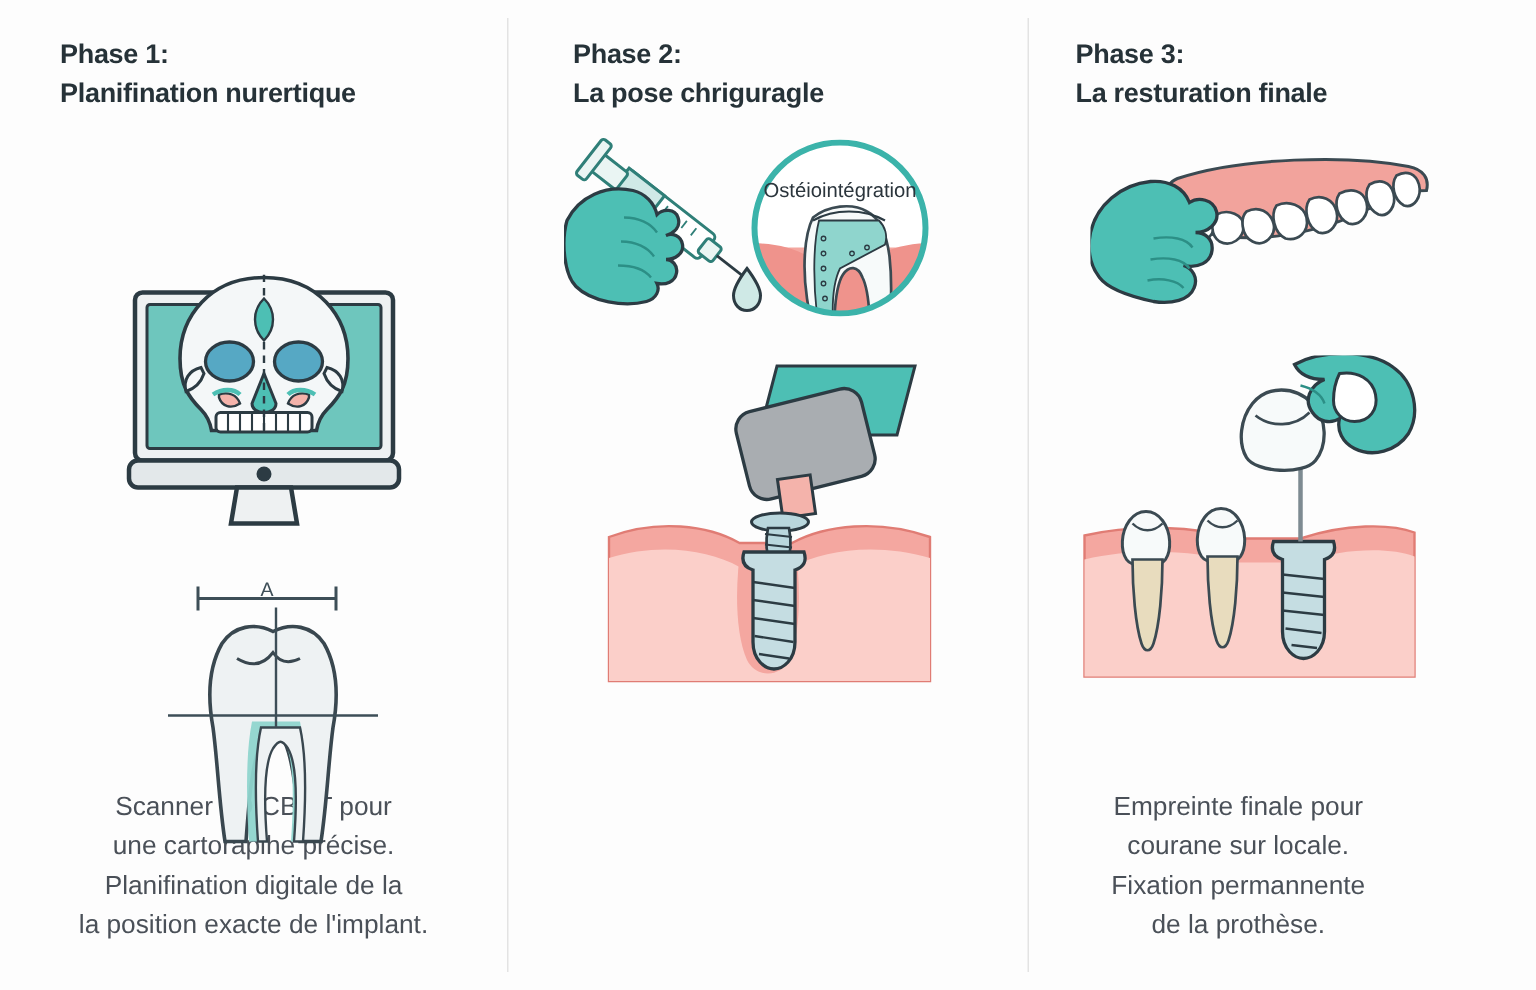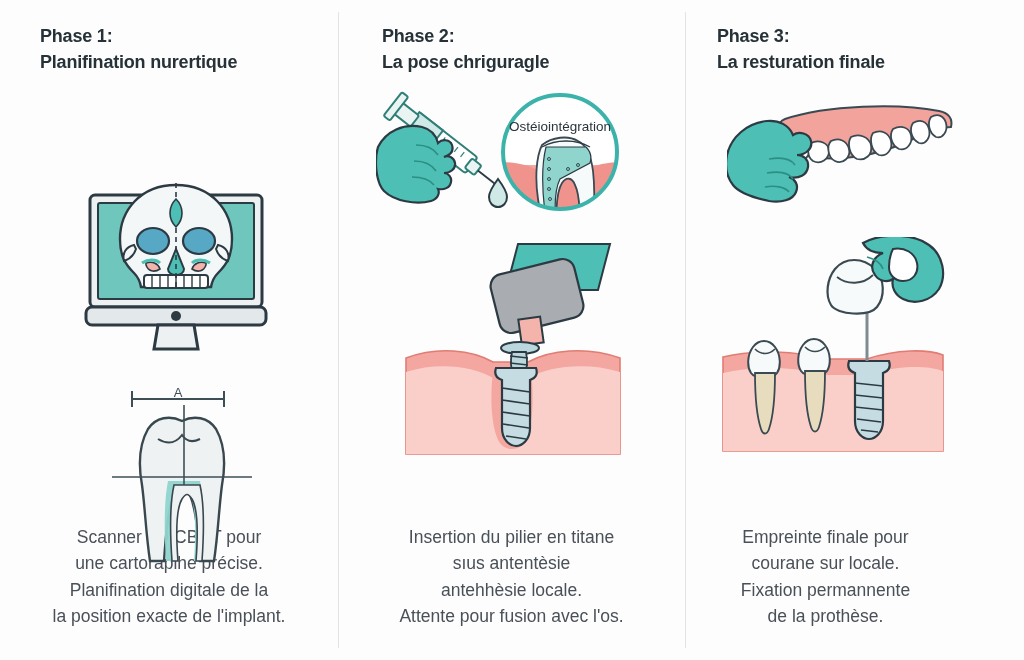--- a/index.html
+++ b/index.html
@@ -264,24 +264,20 @@
         <g stroke="#2c3b43" stroke-width="1.6">
           <line x1="104" y1="148" x2="132" y2="152"></line>
           <line x1="104" y1="160" x2="132" y2="164"></line>
           <line x1="104" y1="172" x2="132" y2="176"></line>
           <line x1="105" y1="184" x2="131" y2="188"></line>
           <line x1="108" y1="196" x2="128" y2="199"></line>
         </g>
       </svg>
     </div>
 
-    <div class="caption">Insertion du pilier en titane
-sıus antentèsie
-antehhèsie locale.
-Attente pour fusion avec l'os.</div>
   </div>
 
   <div class="panel p3">
 
     <div class="heading"><span>Phase 3:</span>
 <span>La resturation finale</span></div>
 
     <div class="art">
 
       <svg class="svg-abs" style="left:42px; top:22px;" width="240" height="120" viewBox="0 0 240 120">

